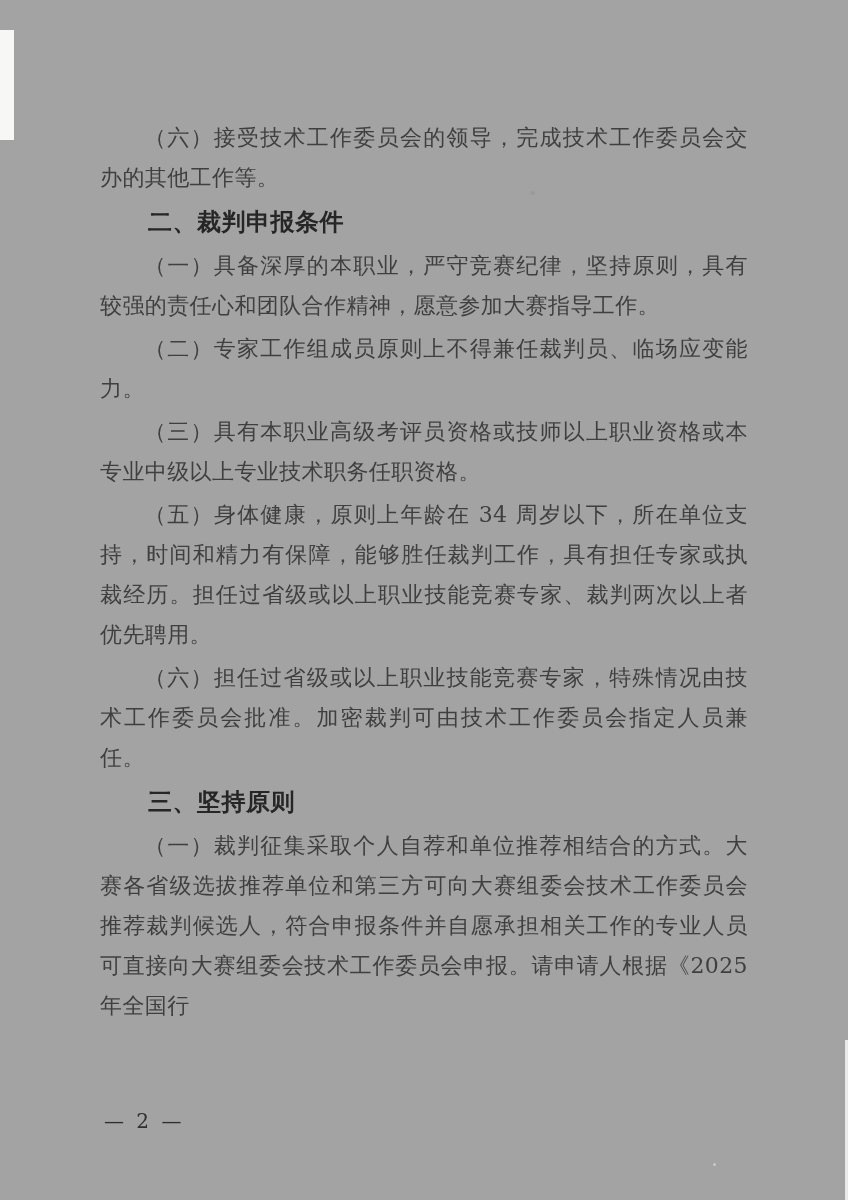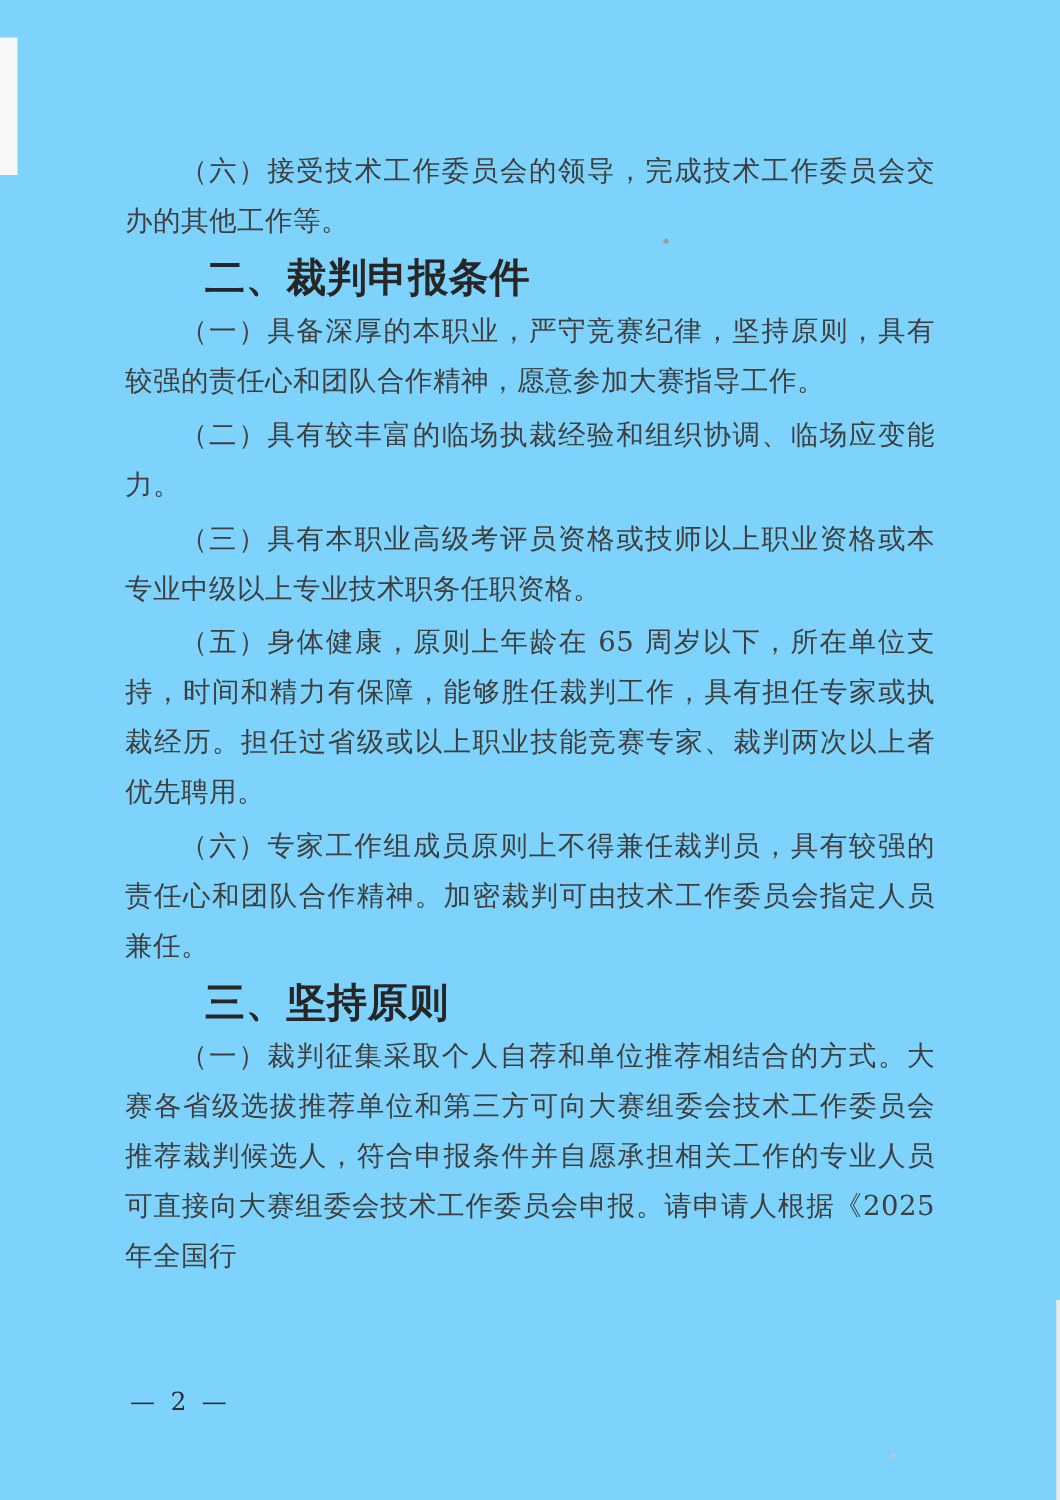--- a/index.html
+++ b/index.html
@@ -5,21 +5,21 @@
   html, body {
     margin: 0;
     padding: 0;
     background: #ffffff;
   }
   .page {
     position: relative;
     width: 848px;
     height: 1200px;
     margin: 0 auto;
-    background: #7dd3fc;
+    background: #a3a3a3;
     overflow: hidden;
     font-family: "DejaVu Serif", "Liberation Serif", serif;
   }
   .content {
     position: absolute;
     left: 100px;
     top: 118px;
     width: 648px;
     color: #3f3f3f;
   }
@@ -27,21 +27,21 @@
     margin: 0 0 3px 0;
     font-size: 22px;
     line-height: 40px;
     letter-spacing: 0.4px;
     text-indent: 2em;
     text-align: justify;
     color: #3f3f3f;
   }
   .heading {
     margin: 4px 0 4px 0;
-    font-size: 32px;
+    font-size: 24px;
     line-height: 40px;
     letter-spacing: 0.5px;
     text-indent: 2em;
     font-family: Liberation Serif, serif;
     font-weight: 700;
     color: #262626;
   }
   .page-number {
     position: absolute;
     left: 104px;
@@ -96,28 +96,28 @@
 
   <div class="edge-smudge-left"></div>
 
   <div class="content">
     <p class="para">（六）接受技术工作委员会的领导，完成技术工作委员会交办的其他工作等。</p>
 
     <h2 class="heading">二、裁判申报条件</h2>
 
     <p class="para">（一）具备深厚的本职业，严守竞赛纪律，坚持原则，具有较强的责任心和团队合作精神，愿意参加大赛指导工作。</p>
 
-    <p class="para">（二）具有较丰富的临场执裁经验和组织协调、临场应变能力。</p>
+    <p class="para">（二）专家工作组成员原则上不得兼任裁判员、临场应变能力。</p>
 
     <p class="para">（三）具有本职业高级考评员资格或技师以上职业资格或本专业中级以上专业技术职务任职资格。</p>
 
 
-    <p class="para">（五）身体健康，原则上年龄在 65 周岁以下，所在单位支持，时间和精力有保障，能够胜任裁判工作，具有担任专家或执裁经历。担任过省级或以上职业技能竞赛专家、裁判两次以上者优先聘用。</p>
+    <p class="para">（五）身体健康，原则上年龄在 34 周岁以下，所在单位支持，时间和精力有保障，能够胜任裁判工作，具有担任专家或执裁经历。担任过省级或以上职业技能竞赛专家、裁判两次以上者优先聘用。</p>
 
-    <p class="para">（六）专家工作组成员原则上不得兼任裁判员，具有较强的责任心和团队合作精神。加密裁判可由技术工作委员会指定人员兼任。</p>
+    <p class="para">（六）担任过省级或以上职业技能竞赛专家，特殊情况由技术工作委员会批准。加密裁判可由技术工作委员会指定人员兼任。</p>
 
 
     <h2 class="heading">三、坚持原则</h2>
 
     <p class="para">（一）裁判征集采取个人自荐和单位推荐相结合的方式。大赛各省级选拔推荐单位和第三方可向大赛组委会技术工作委员会推荐裁判候选人，符合申报条件并自愿承担相关工作的专业人员可直接向大赛组委会技术工作委员会申报。请申请人根据《2025 年全国行</p>
   </div>
 
   <div class="speck-1"></div>
   <div class="speck-2"></div>
   <div class="edge-shadow-right"></div>

